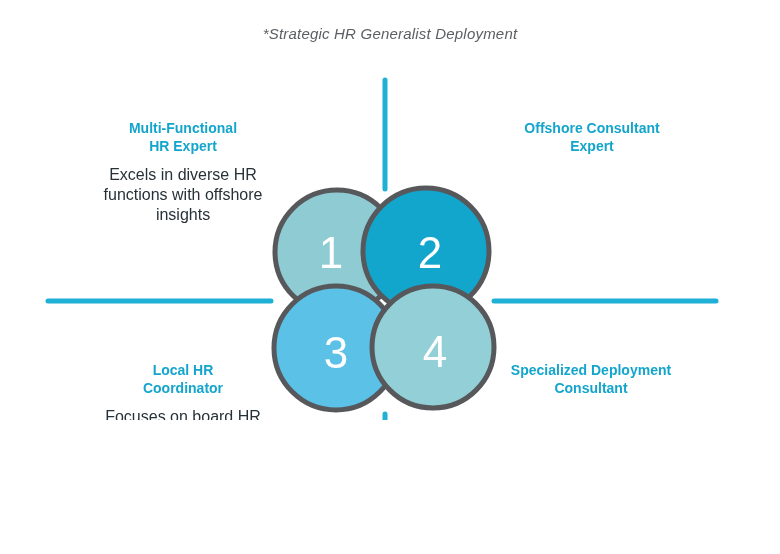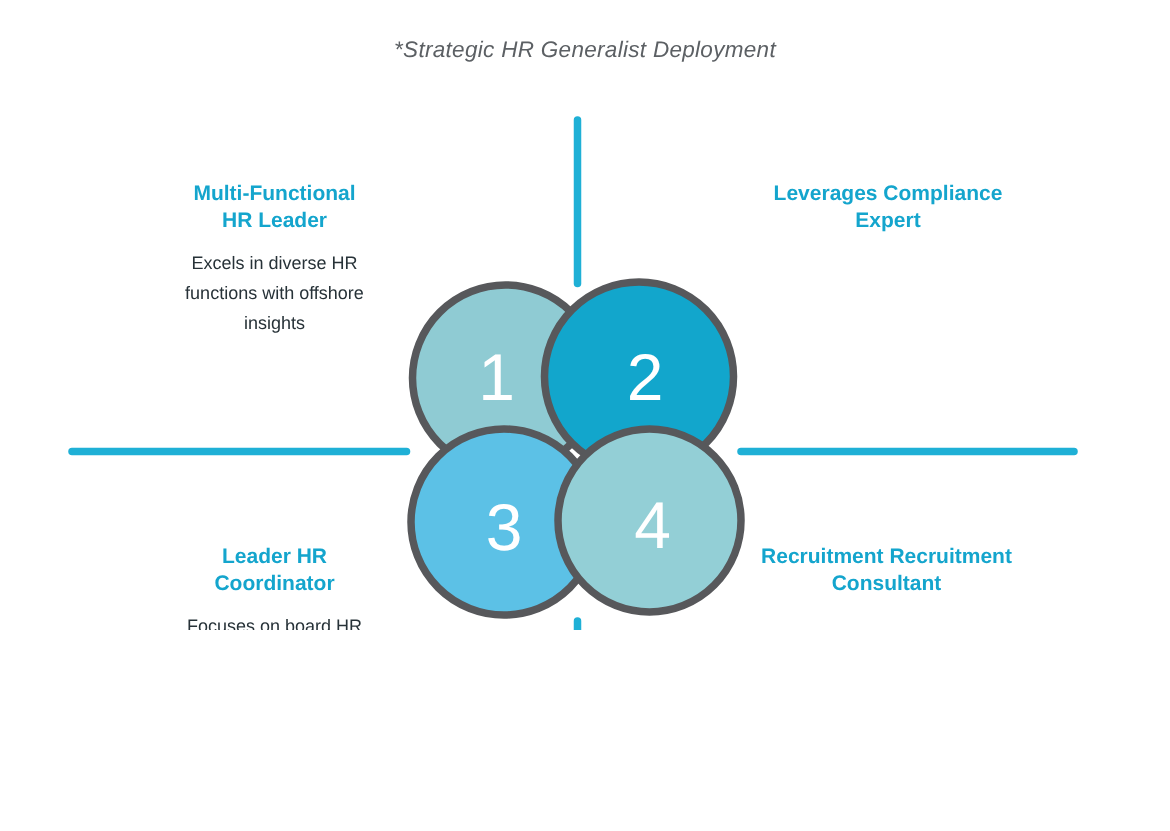--- a/index.html
+++ b/index.html
@@ -39,21 +39,21 @@
   .q-heading {
     margin: 0;
     font-size: 14px;
     font-weight: bold;
     line-height: 18px;
     color: var(--heading, #14a5cd);
     white-space: pre-line;
   }
   .q-body {
     margin: 10px 0 0 0;
-    font-size: 12px;
+    font-size: 16px;
     font-weight: normal;
     line-height: 20px;
     color: var(--body_text, #273238);
     white-space: pre-line;
   }
   .circle-number {
     font-family: "Liberation Sans", sans-serif;
     font-size: 44px;
     font-weight: 300;
   }
@@ -79,36 +79,36 @@
     <circle cx="433" cy="347" r="61" stroke-width="5" stroke="#57585b" fill="#93cfd6"></circle>
 
     <text class="circle-number" x="331" y="252" text-anchor="middle" dominant-baseline="central" fill="#ffffff">1</text>
     <text class="circle-number" x="430" y="252" text-anchor="middle" dominant-baseline="central" fill="#ffffff">2</text>
     <text class="circle-number" x="336" y="352" text-anchor="middle" dominant-baseline="central" fill="#ffffff">3</text>
     <text class="circle-number" x="435" y="351" text-anchor="middle" dominant-baseline="central" fill="#ffffff">4</text>
   </svg>
 
   <div class="quad tl">
     <h3 class="q-heading">Multi-Functional
-HR Leader</h3>
+HR Expert</h3>
     <p class="q-body">Excels in diverse HR
 functions with offshore
 insights</p>
   </div>
 
   <div class="quad tr">
-    <h3 class="q-heading">Leverages Compliance
+    <h3 class="q-heading">Offshore Consultant
 Expert</h3>
   </div>
 
   <div class="quad bl">
-    <h3 class="q-heading">Leader HR
+    <h3 class="q-heading">Local HR
 Coordinator</h3>
     <p class="q-body">Focuses on board HR
 skills within local contexts</p>
   </div>
 
   <div class="quad br">
-    <h3 class="q-heading">Recruitment Recruitment
+    <h3 class="q-heading">Specialized Deployment
 Consultant</h3>
   </div>
 
 </div>
 
 </body></html>

